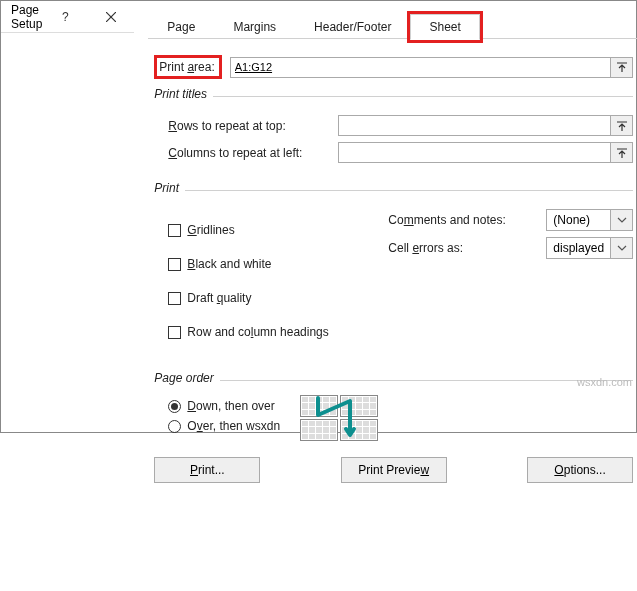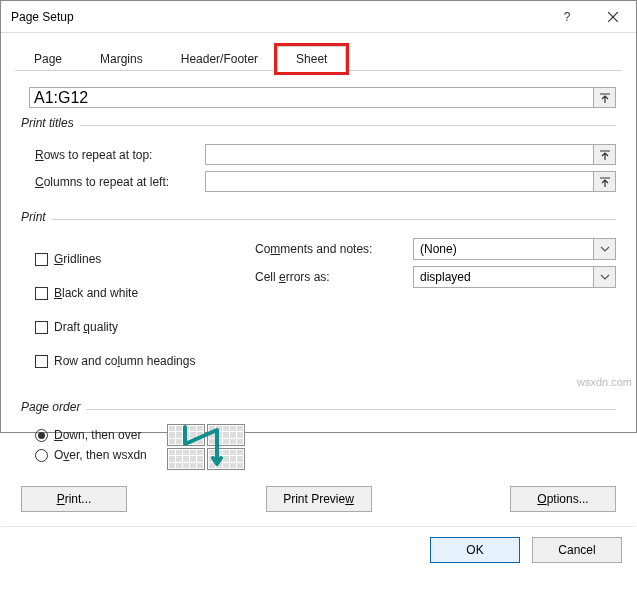--- a/index.html
+++ b/index.html
@@ -1,32 +1,32 @@
 <!DOCTYPE html>
 <html><head>
 <meta charset="utf-8">
 <style>
 * { box-sizing: border-box; font-family: 'Segoe UI', Tahoma, sans-serif; font-size: 12px; }
 body { margin: 0; background: #fff; width: 637px; height: 591px; position: relative; }
-.dialog { width: 637px; height: 433px; border: 1px solid #888; background: #fff; position: relative; display: flex; flex-direction: column; }
+.dialog { width: 637px; height: 433px; border: 1px solid #888; background: #fff; position: relative; display: flex; flex-direction: row; }
 .titlebar { height: 32px; display: flex; align-items: center; padding: 0 0 0 10px; border-bottom: 1px solid #ddd; }
 .title { font-size: 12px; flex: 1; }
 .titlebtn { width: 46px; height: 32px; display: flex; align-items: center; justify-content: center; color: #333; }
 .titlebtn svg { width: 10px; height: 10px; }
 .body { flex: 1; padding: 12px 14px 0 14px; display: flex; flex-direction: column; }
 .tabs { display: flex; border-bottom: 1px solid #d0d0d0; height: 26px; position: relative; }
 .tab { padding: 4px 18px; height: 26px; display: flex; align-items: center; color: #222; border: 1px solid transparent; cursor: pointer; position: relative; top: 1px; }
 .tab.active { border: 1px solid #d0d0d0; border-bottom: 1px solid #fff; background: #fff; }
 .highlight-red { outline: 3px solid #e32020; outline-offset: 0; }
 .content { padding: 10px 6px 0 6px; flex: 1; }
 .row { display: flex; align-items: center; margin: 6px 0; }
 .lbl { color: #222; }
 .u { text-decoration: underline; }
 .refbox { display: flex; flex: 1; border: 1px solid #aaa; background: #fff; height: 21px; }
-.refbox input { flex: 1; border: none; outline: none; padding: 0 4px; font-size: 16px; background: transparent; }
+.refbox input { flex: 1; border: none; outline: none; padding: 0 4px; font-size: 11px; background: transparent; text-decoration: underline; }
 .refbtn { width: 22px; border-left: 1px solid #aaa; display: flex; align-items: center; justify-content: center; background: #efefef; }
 .refbtn svg { width: 10px; height: 10px; }
 .group { margin-top: 8px; }
 .group .glabel { color: #222; margin-bottom: 4px; }
 .group .gbody { padding: 4px 0 4px 14px; }
 .cols2 { display: flex; gap: 20px; }
 .col { flex: 1; }
 .chk { display: flex; align-items: center; margin: 20px 0; gap: 6px; }
 .chk .box { width: 13px; height: 13px; border: 1px solid #333; background: #fff; }
 .selrow { display: flex; align-items: center; margin: 6px 0; gap: 8px; }
@@ -73,20 +73,21 @@
     <div class="tabs">
       <div class="tab">Page</div>
       <div class="tab">Margins</div>
       <div class="tab">Header/Footer</div>
       <div class="tab active highlight-red">Sheet</div>
     </div>
 
     <div class="content">
 
       <div class="row">
+        <span class="lbl pa-label"><span>Print </span><span class="u">a</span><span>rea:</span></span>
         <div style="width:8px"></div>
         <div class="refbox">
           <input value="A1:G12" style="">
           <div class="refbtn">
             <svg viewBox="0 0 10 10">
                 <path d="M5 0 L5 7 M2 4 L5 7 L8 4 M0 9 L10 9" stroke="#333" fill="none" stroke-width="1.2" transform="rotate(180 5 5)"></path>
               </svg>
           </div>
         </div>
       </div>

